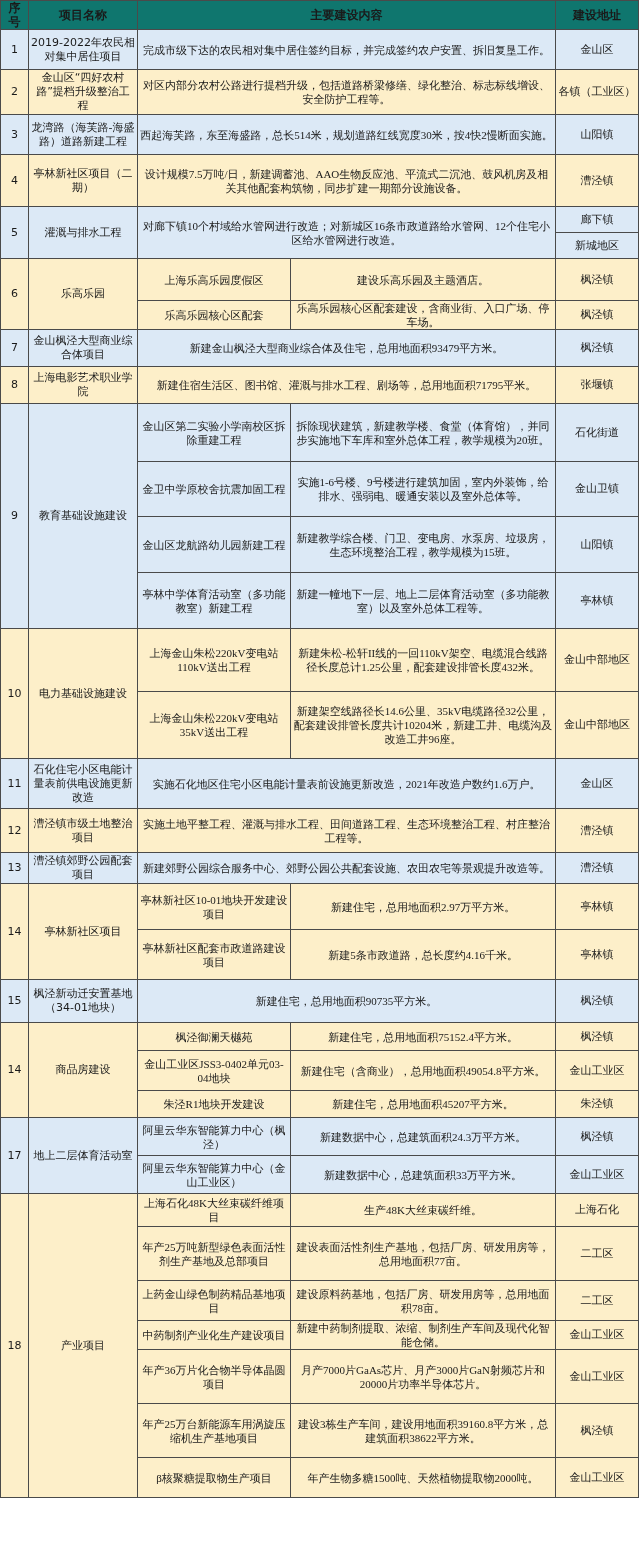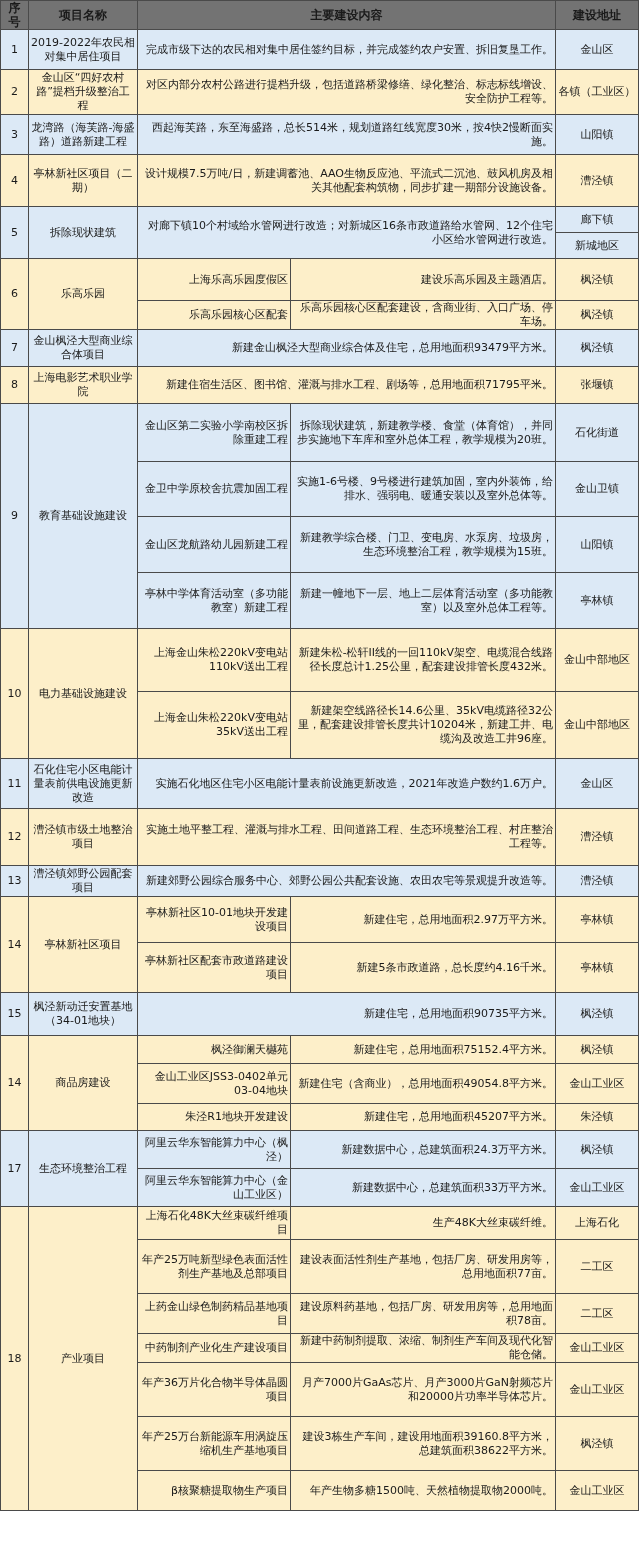--- a/index.html
+++ b/index.html
@@ -12,28 +12,28 @@
     line-height: 14px;
     color: #1a1a1a;
   }
   table.proj td, table.proj th {
     border: 1px solid #4a4a4a;
     padding: 0 2px;
     vertical-align: middle;
     overflow: hidden;
   }
   table.proj th {
-    background: #737373;
+    background: #0f766e;
     font-weight: bold;
     font-size: 12px;
     text-align: center;
     height: 27px;
   }
   .c { text-align: center; }
-  .l { text-align: right; }
+  .l { text-align: center; font-family: Liberation Serif, serif; }
   tr.blue td { background: #dce9f6; }
   tr.yellow td { background: #fdefc9; }
   td.num { font-size: 11px; }
 </style>
 </head>
 <body>
 
 <table class="proj">
   <colgroup>
     <col style="width:28px">
@@ -75,21 +75,21 @@
 
     <tr class="yellow" style="height:52px">
       <td class="c num">4</td>
       <td class="c">亭林新社区项目（二期）</td>
       <td class="l" colspan="2">设计规模7.5万吨/日，新建调蓄池、AAO生物反应池、平流式二沉池、鼓风机房及相关其他配套构筑物，同步扩建一期部分设施设备。</td>
       <td class="c">漕泾镇</td>
     </tr>
 
     <tr class="blue" style="height:26px">
       <td class="c num" rowspan="2">5</td>
-      <td class="c" rowspan="2">拆除现状建筑</td>
+      <td class="c" rowspan="2">灌溉与排水工程</td>
       <td class="l" rowspan="2" colspan="2">对廊下镇10个村域给水管网进行改造；对新城区16条市政道路给水管网、12个住宅小区给水管网进行改造。</td>
       <td class="c">廊下镇</td>
     </tr>
     <tr class="blue" style="height:26px">
       <td class="c">新城地区</td>
     </tr>
 
     <tr class="yellow" style="height:42px">
       <td class="c num" rowspan="2">6</td>
       <td class="c" rowspan="2">乐高乐园</td>
@@ -153,21 +153,21 @@
       <td class="c">金山中部地区</td>
     </tr>
 
     <tr class="blue" style="height:50px">
       <td class="c num">11</td>
       <td class="c">石化住宅小区电能计量表前供电设施更新改造</td>
       <td class="l" colspan="2">实施石化地区住宅小区电能计量表前设施更新改造，2021年改造户数约1.6万户。</td>
       <td class="c">金山区</td>
     </tr>
 
-    <tr class="yellow" style="height:57px">
+    <tr class="yellow" style="height:44px">
       <td class="c num">12</td>
       <td class="c">漕泾镇市级土地整治项目</td>
       <td class="l" colspan="2">实施土地平整工程、灌溉与排水工程、田间道路工程、生态环境整治工程、村庄整治工程等。</td>
       <td class="c">漕泾镇</td>
     </tr>
 
     <tr class="blue" style="height:31px">
       <td class="c num">13</td>
       <td class="c">漕泾镇郊野公园配套项目</td>
       <td class="l" colspan="2">新建郊野公园综合服务中心、郊野公园公共配套设施、农田农宅等景观提升改造等。</td>
@@ -207,21 +207,21 @@
       <td class="c">金山工业区</td>
     </tr>
     <tr class="yellow" style="height:27px">
       <td class="l">朱泾R1地块开发建设</td>
       <td class="l">新建住宅，总用地面积45207平方米。</td>
       <td class="c">朱泾镇</td>
     </tr>
 
     <tr class="blue" style="height:38px">
       <td class="c num" rowspan="2">17</td>
-      <td class="c" rowspan="2">生态环境整治工程</td>
+      <td class="c" rowspan="2">地上二层体育活动室</td>
       <td class="l">阿里云华东智能算力中心（枫泾）</td>
       <td class="l">新建数据中心，总建筑面积24.3万平方米。</td>
       <td class="c">枫泾镇</td>
     </tr>
     <tr class="blue" style="height:38px">
       <td class="l">阿里云华东智能算力中心（金山工业区）</td>
       <td class="l">新建数据中心，总建筑面积33万平方米。</td>
       <td class="c">金山工业区</td>
     </tr>
 

